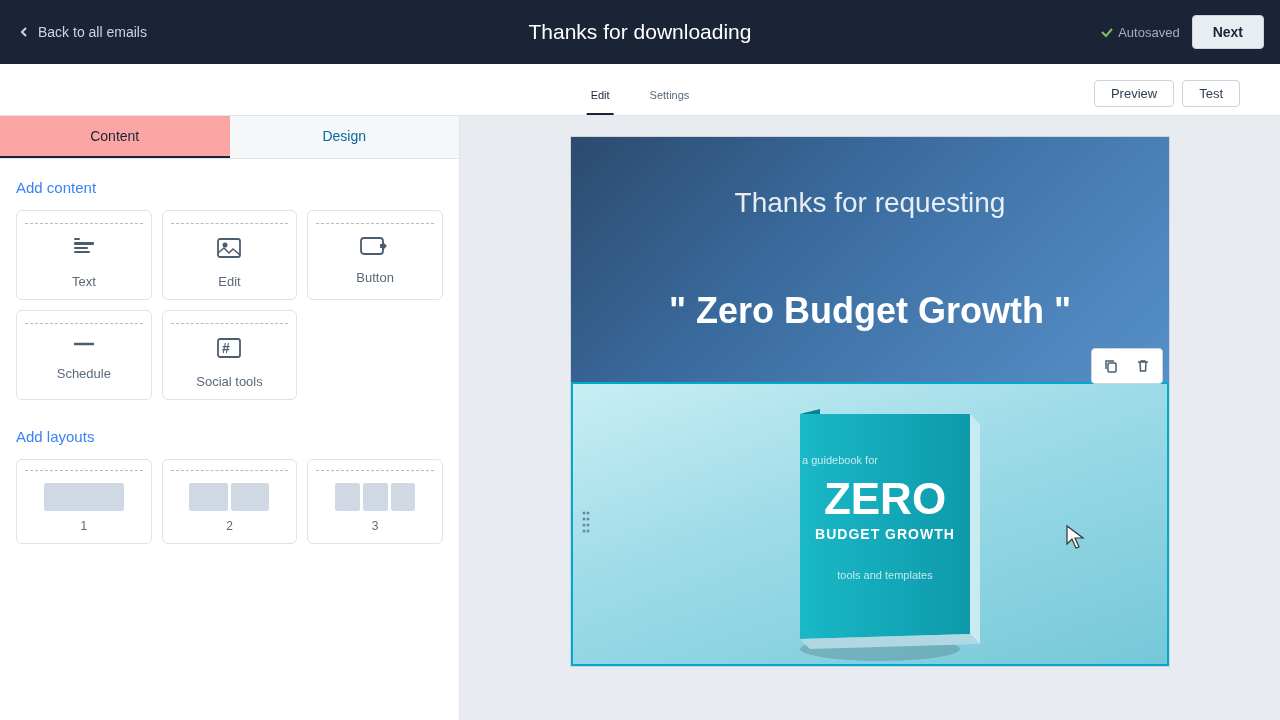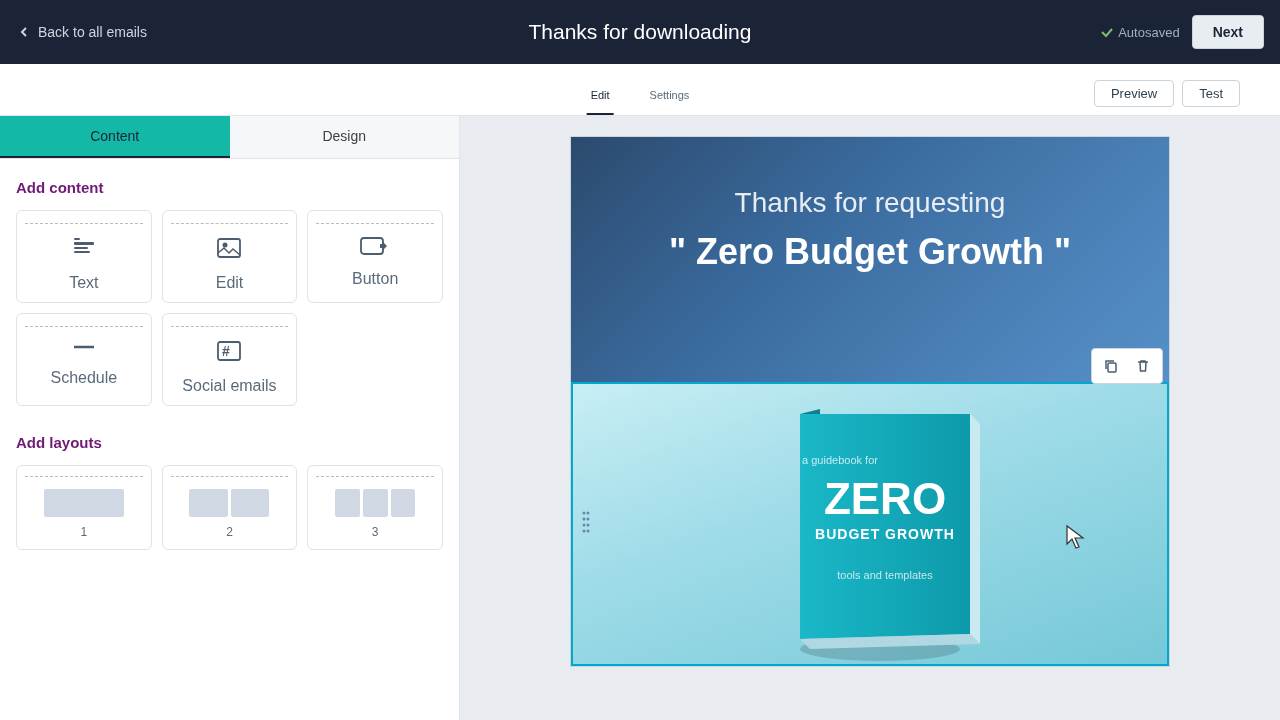--- a/index.html
+++ b/index.html
@@ -86,47 +86,47 @@
       display: flex;
       border-bottom: 1px solid #e0e5ea;
       margin: -20px -16px 20px;
     }
     .sidebar-tab {
       flex: 1;
       text-align: center;
       padding: 12px;
       font-size: 14px;
       font-weight: 500;
-      color: #404040;
+      color: #0369a1;
       cursor: pointer;
       border-bottom: 2px solid transparent;
     }
-    .sidebar-tab.active { color: #1a2436; border-bottom: 2px solid #1a2436; background: #14b8a6; }
+    .sidebar-tab.active { color: #1a2436; border-bottom: 2px solid #1a2436; background: #fca5a5; }
     .sidebar-tab:not(.active) { background: #f5f7f9; }
 
-    .section-title { font-size: 15px; font-weight: 700; color: #701a75; margin-bottom: 14px; margin-top: 4px; }
+    .section-title { font-size: 15px; font-weight: 400; color: #3b82f6; margin-bottom: 14px; margin-top: 4px; }
     .content-grid { display: grid; grid-template-columns: repeat(3, 1fr); gap: 10px; margin-bottom: 28px; }
     .content-item {
       border: 1px solid #dde3e9;
       border-radius: 6px;
       padding: 12px 8px 10px;
       display: flex;
       flex-direction: column;
       align-items: center;
       gap: 8px;
       cursor: pointer;
       background: #fff;
     }
     .content-item .dotted-border {
       width: 100%;
       border-top: 1.5px dashed #b0bec8;
       margin-bottom: 2px;
     }
     .content-item .item-icon { color: #4a5e70; }
-    .content-item .item-label { font-size: 16px; color: #5a6a7a; }
+    .content-item .item-label { font-size: 13px; color: #5a6a7a; }
 
     
     .layout-grid { display: grid; grid-template-columns: repeat(3, 1fr); gap: 10px; margin-bottom: 16px; }
     .layout-item {
       border: 1px solid #dde3e9;
       border-radius: 6px;
       padding: 10px 8px;
       cursor: pointer;
       background: #fff;
       display: flex;
@@ -157,21 +157,22 @@
 
     
     .email-header {
       background: linear-gradient(135deg, #2c4a6e 0%, #3a6b9e 40%, #4a7fb5 70%, #5590c8 100%);
       padding: 50px 40px;
       text-align: center;
       min-height: 245px;
       display: flex;
       flex-direction: column;
       align-items: center;
-      justify-content: flex-start;
+      justify-content: space-between;
+      gap: 20px;
     }
     .email-header h2 {
       color: rgba(255,255,255,0.88);
       font-size: 28px;
       font-weight: 400;
       margin-bottom: 12px;
     }
     .email-header h1 {
       color: #fff;
       font-size: 36px;
@@ -339,21 +340,21 @@
       </div>
 
       <div class="content-item">
         <div class="dotted-border"></div>
         <span class="item-icon">
           <svg width="28" height="28" viewBox="0 0 28 28" fill="none">
             <rect x="3" y="5" width="22" height="18" rx="2" stroke="#4a5e70" stroke-width="1.8" fill="none"></rect>
             <text x="7" y="19" font-size="14" fill="#4a5e70" font-weight="bold">#</text>
           </svg>
         </span>
-        <span class="item-label">Social emails</span>
+        <span class="item-label">Social tools</span>
       </div>
     </div>
 
     <h3 class="section-title">Add layouts</h3>
 
     <div class="layout-grid">
 
       <div class="layout-item">
         <div class="dotted-border" style="width:100%;border-top:1.5px dashed #b0bec8;margin-bottom:4px;"></div>
         <div class="layout-preview">

